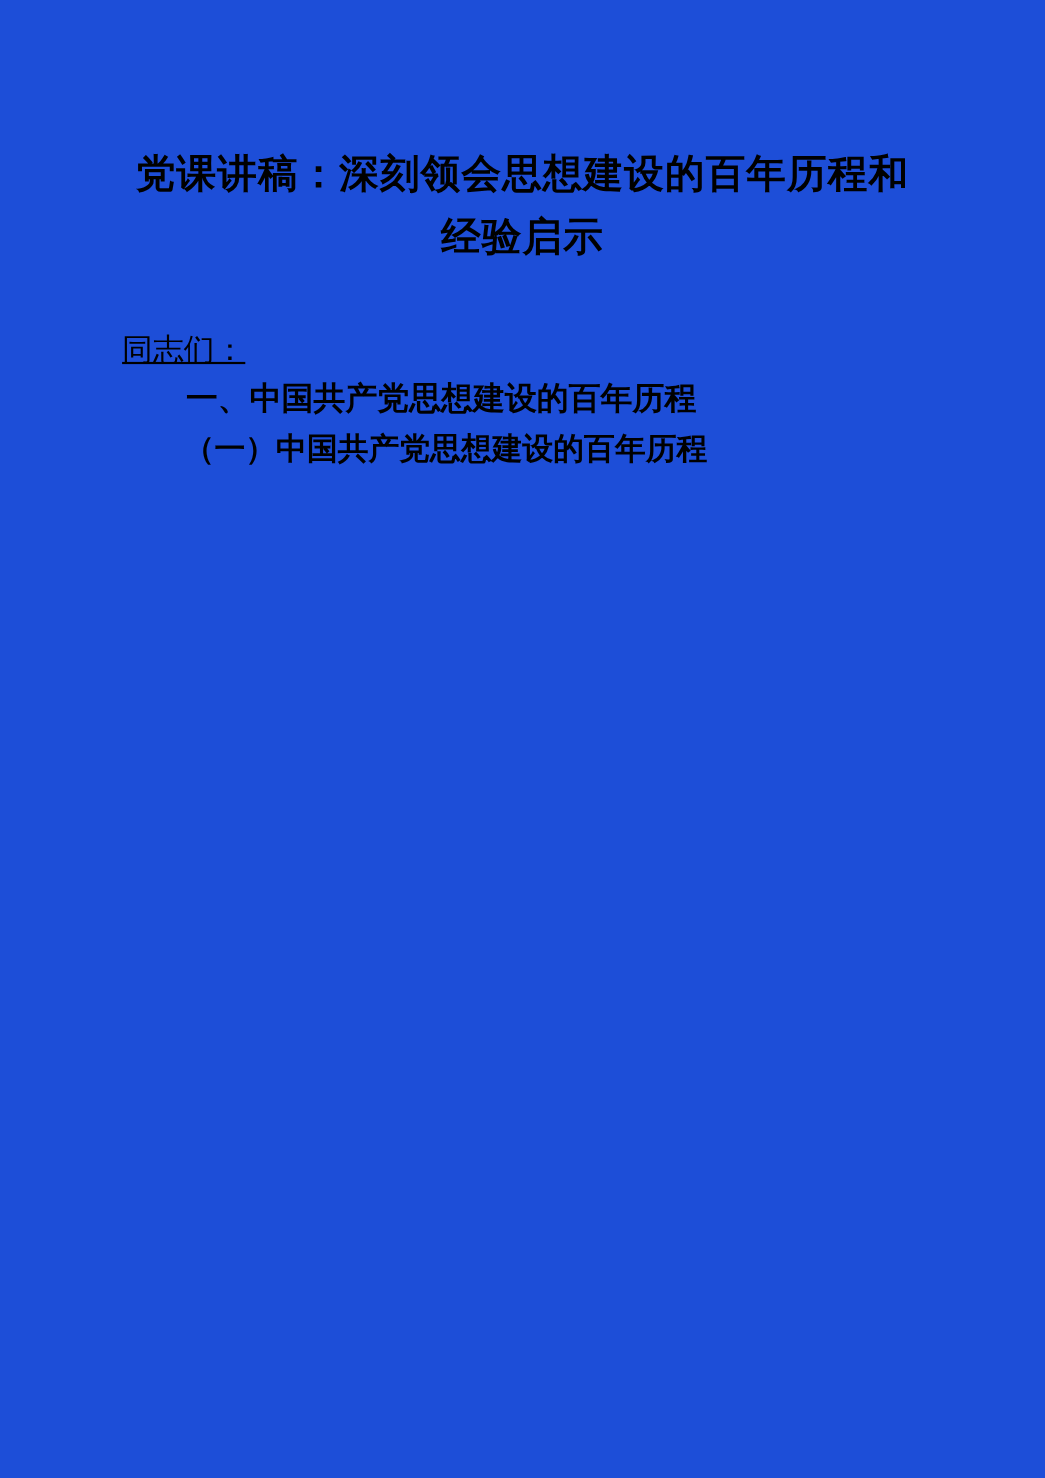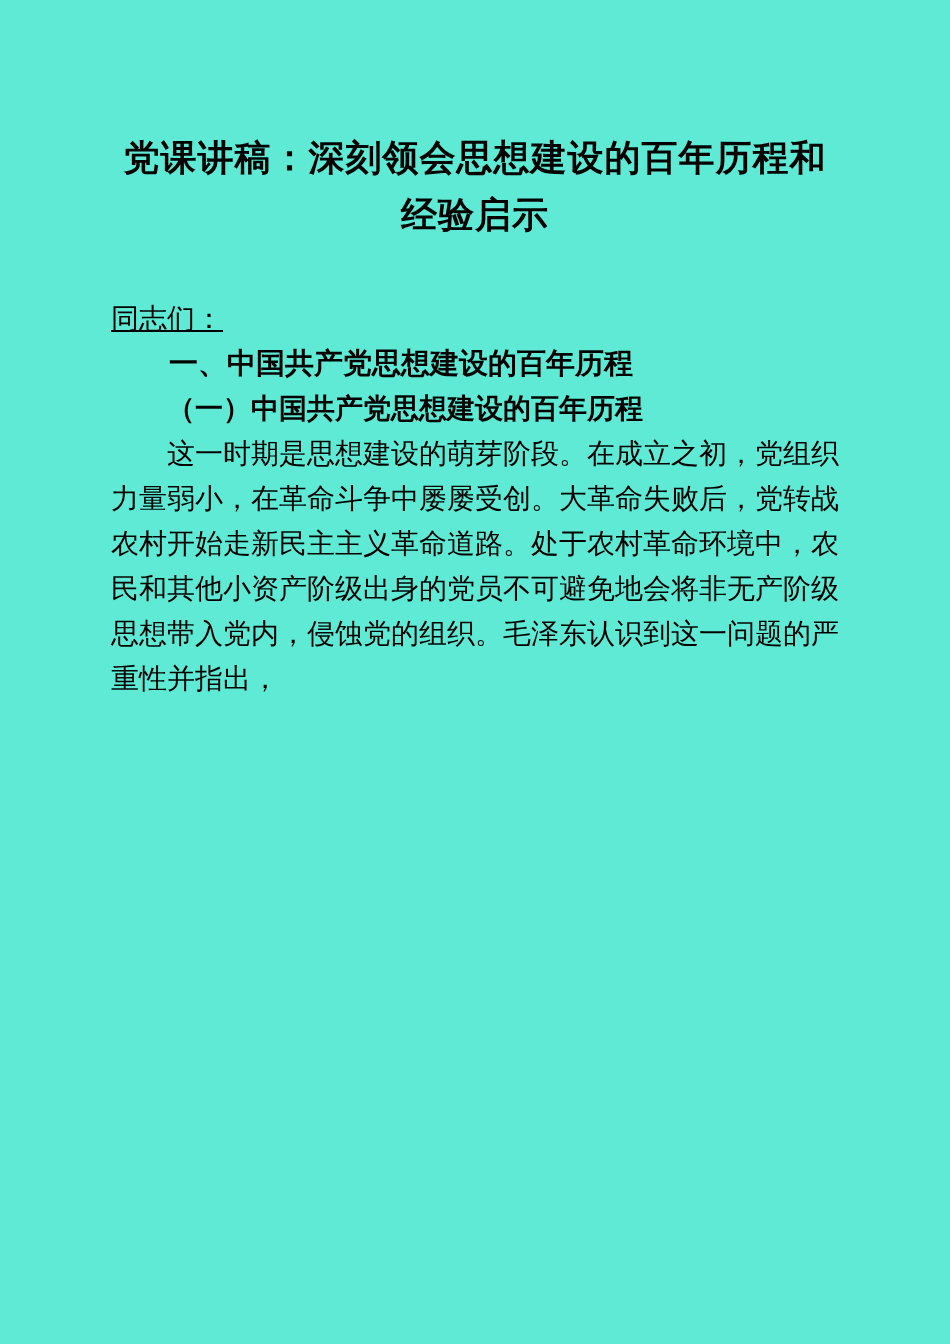--- a/index.html
+++ b/index.html
@@ -7,21 +7,21 @@
     padding: 0;
     background: #ffffff;
   }
   .page {
     position: relative;
     width: 950px;
     height: 1344px;
     box-sizing: border-box;
     margin: 0 auto;
     padding: 130px 111px 0 111px;
-    background: #5eead4;
+    background: #1d4ed8;
     overflow: hidden;
     color: #000000;
     font-family: "Liberation Serif", "DejaVu Serif", serif;
   }
   .doc-title {
     margin: 0 0 52px 0;
     font-size: 36px;
     line-height: 57px;
     font-weight: bold;
     text-align: center;
@@ -66,15 +66,14 @@
   <h1 class="doc-title">党课讲稿：深刻领会思想建设的百年历程和经验启示</h1>
 
   <p class="para no-indent">同志们：</p>
 
 
   <h2 class="section-heading">一、中国共产党思想建设的百年历程</h2>
 
 
   <h3 class="subsection-heading">（一）中国共产党思想建设的百年历程</h3>
 
-  <p class="para">这一时期是思想建设的萌芽阶段。在成立之初，党组织力量弱小，在革命斗争中屡屡受创。大革命失败后，党转战农村开始走新民主主义革命道路。处于农村革命环境中，农民和其他小资产阶级出身的党员不可避免地会将非无产阶级思想带入党内，侵蚀党的组织。毛泽东认识到这一问题的严重性并指出，</p>
 
 </div>
 
 </body></html>

